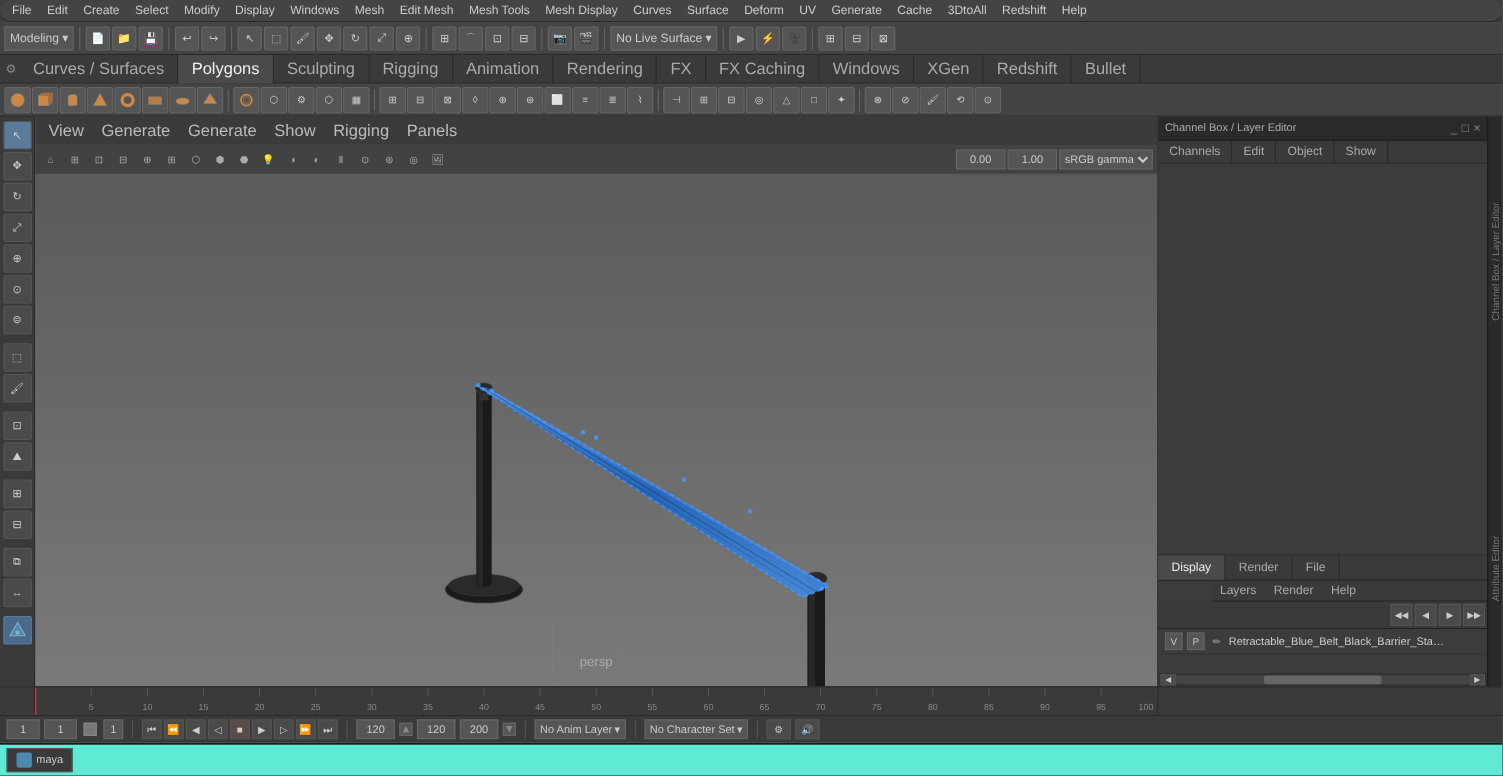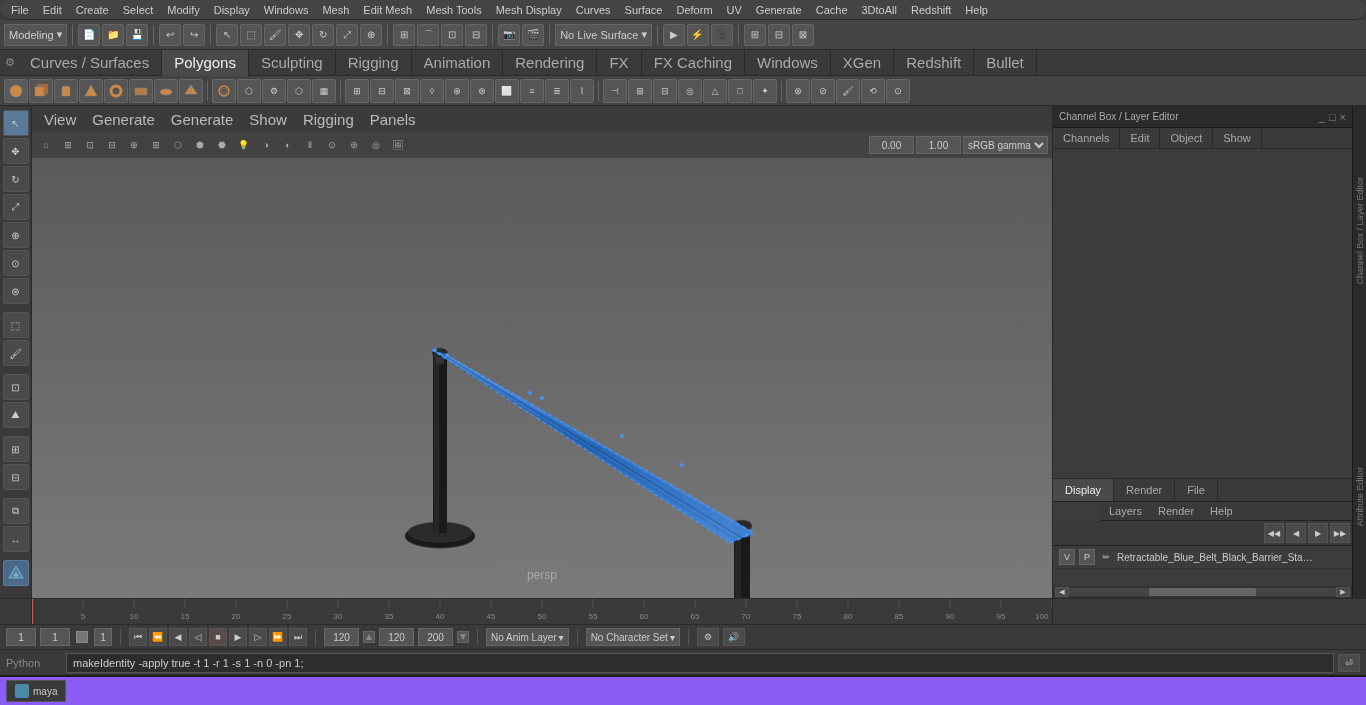--- a/index.html
+++ b/index.html
@@ -463,21 +463,21 @@
       display: flex;
       align-items: center;
       justify-content: center;
       font-size: 9px;
       cursor: pointer;
     }
 
     
     #taskbar {
       height: 30px;
-      background: #8b5cf6;
+      background: #5eead4;
       border-top: 2px solid #1a1a1a;
       display: flex;
       align-items: center;
       padding: 0 6px;
       gap: 4px;
     }
     .taskbar-btn {
       height: 22px;
       padding: 0 8px;
       background: #3a3a3a;
@@ -1018,25 +1018,20 @@
     <div class="status-sep"></div>
     <div class="bottom-dropdown">
       <span>No Character Set</span>
       <span>▾</span>
     </div>
     <div class="status-sep"></div>
     <div class="anim-btn" style="width:22px;">⚙</div>
     <div class="anim-btn" style="width:22px;">🔊</div>
   </div>
 
-  <div id="cmd-bar">
-    <div class="cmd-label">Python</div>
-    <input id="cmd-input" type="text" value="makeIdentity -apply true -t 1 -r 1 -s 1 -n 0 -pn 1;" style="">
-    <div class="anim-btn" style="width:22px;margin-left:4px;">⏎</div>
-  </div>
 
   <div id="taskbar">
     <div class="taskbar-btn">
       <div class="taskbar-icon" style="background:#4a8aaa;"></div>
       <span>maya</span>
     </div>
   </div>
 </div>
 
 </body></html>

